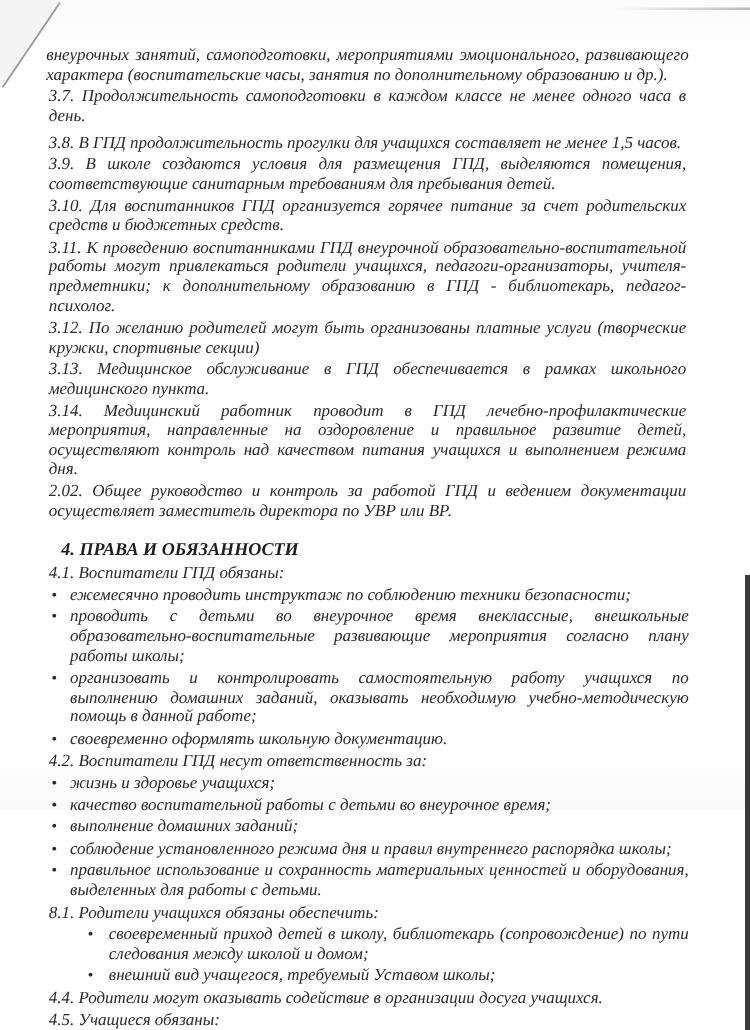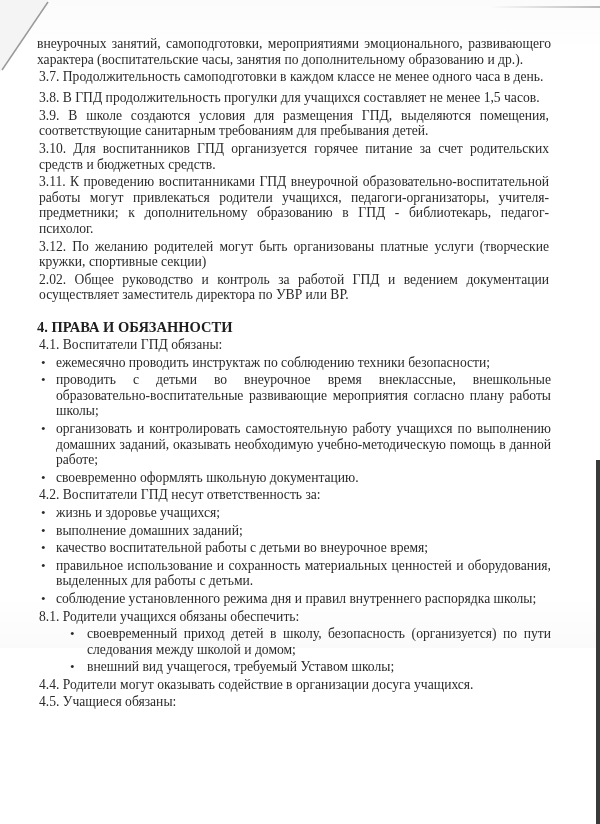--- a/index.html
+++ b/index.html
@@ -6,20 +6,21 @@
     body {
       width: 600px; height: 824px; overflow: hidden;
       background: #ffffff;
       font-family: "Liberation Serif", "DejaVu Serif", serif;
       color: #2a2a2a;
       position: relative;
     }
     .page {
       position: absolute; left: 0; top: 0; width: 600px; height: 648px;
       background: linear-gradient(180deg, #fbfbfb 0%, #ffffff 8%, #ffffff 92%, #fafafa 100%);
+      font-style: italic;
     }
     .corner-fold {
       position: absolute; left: 0; top: 0; width: 60px; height: 80px;
       pointer-events: none;
     }
     .right-edge {
       position: absolute; right: 0; top: 460px; width: 4px; height: 364px;
       background: #3a3a3a;
     }
     .top-edge-line {
@@ -27,21 +28,21 @@
       background: linear-gradient(90deg, rgba(120,120,120,0), rgba(120,120,120,0.5));
     }
     .content {
       position: absolute; left: 37px; top: 36px; width: 514px;
       font-size: 13.6px; line-height: 15.6px;
     }
     .p { margin: 0; text-align: justify; }
     .p.last-left { text-align-last: left; }
     .gap-s { height: 1.5px; }
     .heading {
-      font-weight: bold; font-size: 14.5px; margin: 16px 0 0 0; line-height: 16px;
+      font-weight: bold; font-size: 14.5px; margin: 16px 0 0 12px; line-height: 16px;
       color: #1e1e1e;
     }
     ul.bullets { list-style: none; margin: 0; padding: 0; }
     ul.bullets li {
       position: relative; padding-left: 19px; margin: 0 0 2px 0;
       text-align: justify; text-align-last: left;
     }
     ul.bullets li::before {
       content: "\2022"; position: absolute; left: 4px; top: 0;
       font-size: 13px;
@@ -64,43 +65,45 @@
   <div class="content">
     <p class="p last-left">внеурочных занятий, самоподготовки, мероприятиями эмоционального, развивающего характера (воспитательские часы, занятия по дополнительному образованию и др.).</p>
 
     <p class="p last-left sect-item">3.7. Продолжительность самоподготовки  в каждом классе не менее одного часа в день.</p>
     <div class="gap-s"></div>
     <p class="p last-left sect-item">3.8. В ГПД продолжительность прогулки для учащихся составляет не менее 1,5 часов.</p>
     <p class="p last-left sect-item">3.9. В школе создаются условия для размещения ГПД, выделяются помещения, соответствующие санитарным требованиям для пребывания детей.</p>
     <p class="p last-left sect-item">3.10. Для воспитанников ГПД организуется горячее питание за счет родительских средств и бюджетных средств.</p>
     <p class="p last-left sect-item">3.11. К проведению воспитанниками ГПД внеурочной образовательно-воспитательной работы  могут привлекаться родители учащихся, педагоги-организаторы, учителя-предметники; к дополнительному образованию в ГПД - библиотекарь, педагог-психолог.</p>
     <p class="p last-left sect-item">3.12. По желанию родителей могут быть организованы платные услуги (творческие кружки, спортивные секции)</p>
+    <p class="p last-left sect-item">3.13. Медицинское обслуживание в ГПД обеспечивается в рамках школьного медицинского пункта.</p>
+    <p class="p last-left sect-item">3.14. Медицинский работник  проводит в ГПД лечебно-профилактические мероприятия, направленные на оздоровление и правильное развитие детей, осуществляют контроль над  качеством питания учащихся и выполнением режима дня.</p>
     <p class="p last-left sect-item">2.02. Общее руководство и контроль за работой ГПД и ведением документации осуществляет заместитель директора по УВР или ВР.</p>
 
     <h2 class="heading">4. ПРАВА И ОБЯЗАННОСТИ</h2>
 
     <p class="p sect-item">4.1. Воспитатели ГПД обязаны:</p>
     <ul class="bullets">
       <li>ежемесячно проводить инструктаж по соблюдению техники безопасности;</li>
       <li>проводить с детьми во внеурочное время внеклассные, внешкольные образовательно-воспитательные развивающие мероприятия согласно плану работы школы;</li>
       <li>организовать и контролировать самостоятельную работу учащихся по выполнению домашних заданий, оказывать необходимую учебно-методическую  помощь в данной работе;</li>
       <li>своевременно оформлять школьную документацию.</li>
     </ul>
 
     <p class="p sect-item">4.2. Воспитатели ГПД несут ответственность за:</p>
     <ul class="bullets">
       <li>жизнь и здоровье учащихся;</li>
+      <li>качество воспитательной работы с детьми во внеурочное время;</li>
       <li>выполнение домашних заданий;</li>
-      <li>качество воспитательной работы с детьми во внеурочное время;</li>
+      <li>соблюдение установленного режима дня и правил внутреннего распорядка школы;</li>
       <li>правильное использование и сохранность материальных ценностей и оборудования, выделенных для работы с детьми.</li>
-      <li>соблюдение установленного режима дня и правил внутреннего распорядка школы;</li>
     </ul>
 
     <p class="p sect-item">8.1. Родители учащихся  обязаны обеспечить:</p>
     <ul class="bullets indent">
-      <li>своевременный приход детей в школу, безопасность (организуется) по пути следования между школой и домом;</li>
+      <li>своевременный приход детей в школу, библиотекарь (сопровождение) по пути следования между школой и домом;</li>
       <li>внешний вид учащегося, требуемый Уставом школы;</li>
     </ul>
 
     <p class="p sect-item">4.4. Родители могут оказывать содействие в организации досуга учащихся.</p>
     <p class="p sect-item">4.5. Учащиеся обязаны:</p>
   </div>
 </div>
 
 </body></html>

